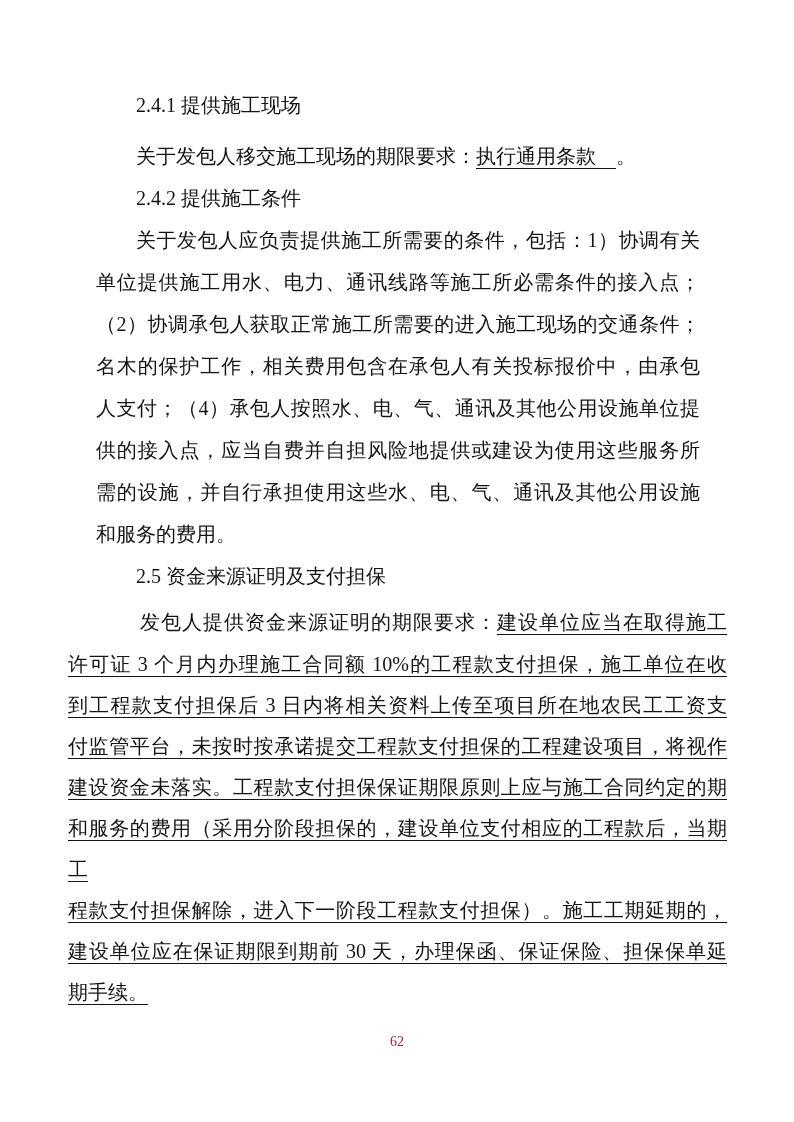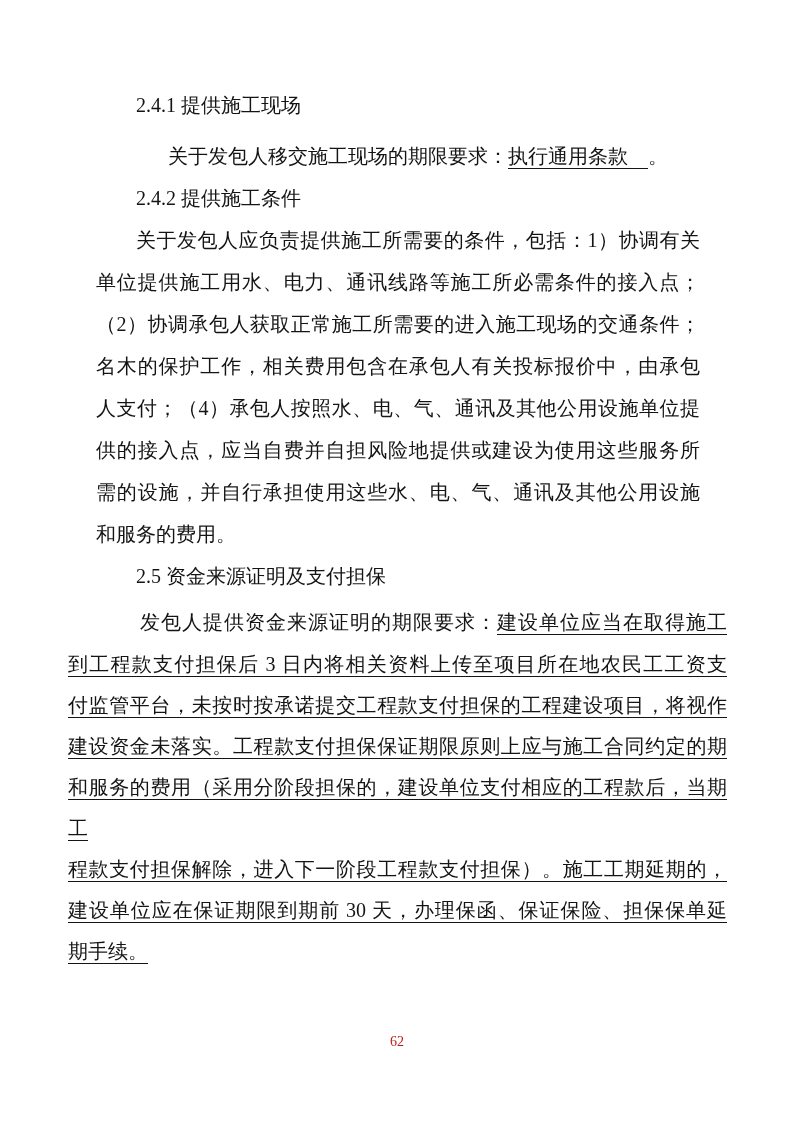--- a/index.html
+++ b/index.html
@@ -8,21 +8,21 @@
     font-family:"Liberation Serif","DejaVu Serif",serif;color:#141414;
   }
   .page{position:relative;width:794px;height:1122px;background:#fff;}
   .content{
     position:absolute;left:96px;top:84px;width:604px;
     font-size:20px;line-height:42px;
   }
   .line{white-space:nowrap;}
   .jus{text-align:justify;text-align-last:justify;white-space:normal;}
   .indent{text-indent:40px;}
-  .gap-sm{margin-top:9px;text-align:center;}
+  .gap-sm{margin-top:9px;}
   .gap-xs{margin-top:6px;}
   
   .hang{margin-left:-28px;width:659px;line-height:41px;}
   .hang-first{text-indent:72px;font-family:Liberation Mono, monospace;}
   u,.ul{
     text-decoration:underline;
     text-underline-offset:5px;
     text-decoration-thickness:1.4px;
     text-decoration-skip-ink:none;
   }
@@ -49,20 +49,21 @@
     <div class="line jus">名木的保护工作，相关费用包含在承包人有关投标报价中，由承包</div>
     <div class="line jus">人支付；（4）承包人按照水、电、气、通讯及其他公用设施单位提</div>
     <div class="line jus">供的接入点，应当自费并自担风险地提供或建设为使用这些服务所</div>
     <div class="line jus">需的设施，并自行承担使用这些水、电、气、通讯及其他公用设施</div>
     <div class="line">和服务的费用。</div>
 
     <div class="line indent">2.5 资金来源证明及支付担保</div>
 
     <div class="line jus hang hang-first gap-xs"><span>发包人提供资金来源证明的期限要求：</span><u>建设单位应当在取得施工</u></div>
 
+    <div class="line jus hang"><u>许可证 3 个月内办理施工合同额 10%的工程款支付担保，施工单位在收</u></div>
     <div class="line jus hang"><u>到工程款支付担保后 3 日内将相关资料上传至项目所在地农民工工资支</u></div>
     <div class="line jus hang"><u>付监管平台，未按时按承诺提交工程款支付担保的工程建设项目，将视作</u></div>
     <div class="line jus hang"><u>建设资金未落实。工程款支付担保保证期限原则上应与施工合同约定的期</u></div>
     <div class="line jus hang"><u>和服务的费用（采用分阶段担保的，建设单位支付相应的工程款后，当期工</u></div>
     <div class="line jus hang"><u>程款支付担保解除，进入下一阶段工程款支付担保）。施工工期延期的，</u></div>
     <div class="line jus hang"><u>建设单位应在保证期限到期前 30 天，办理保函、保证保险、担保保单延</u></div>
     <div class="line hang"><u>期手续。</u></div>
 
   </div>
 

